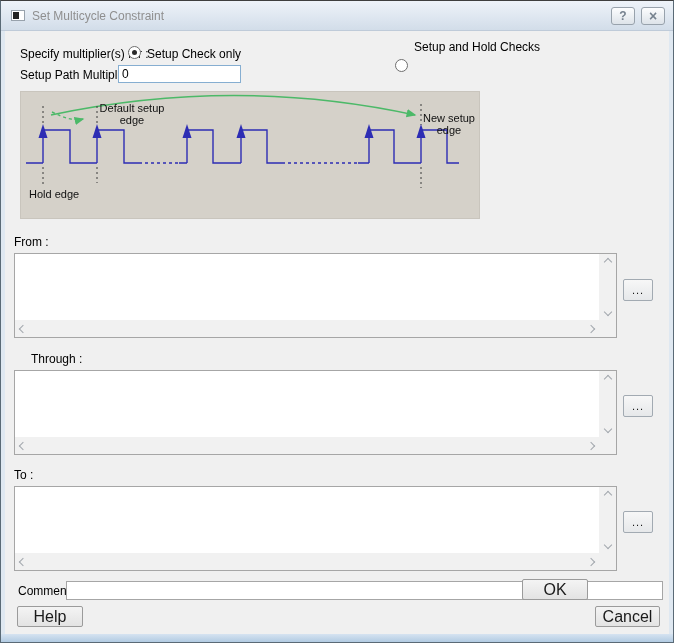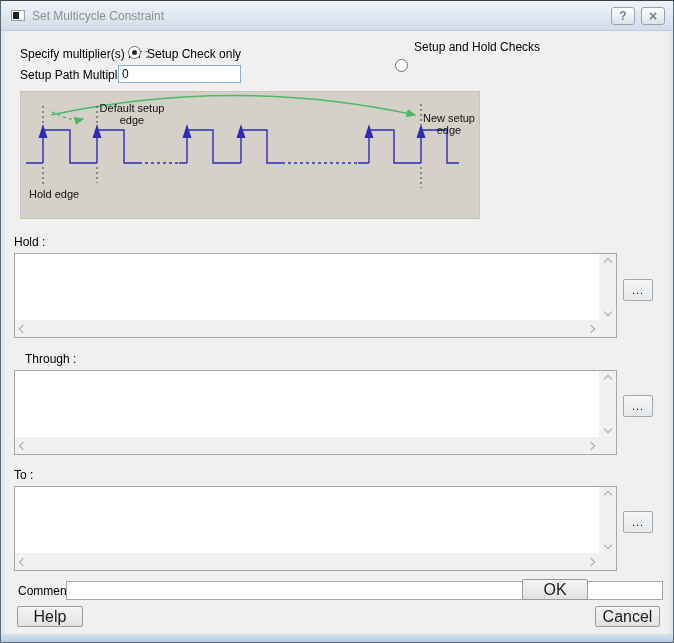--- a/index.html
+++ b/index.html
@@ -132,36 +132,36 @@
           <path d="M215.5,46 L224.5,46 L220,32 z"></path>
           <path d="M343.5,46 L352.5,46 L348,32 z"></path>
           <path d="M395.5,46 L404.5,46 L400,32 z"></path>
         </g>
       </svg>
       <div class="dlabel" style="left:78px;top:10px;width:66px;">Default setup edge</div>
       <div class="dlabel" style="left:400px;top:20px;width:56px;">New setup edge</div>
       <div class="dlabel" style="left:8px;top:96px;width:60px;text-align:left;">Hold edge</div>
     </div>
 
-    <div class="abs lbl" style="left:9px;top:205px;">Hold :</div>
+    <div class="abs lbl" style="left:9px;top:205px;">From :</div>
     <div class="abs tarea" style="left:9px;top:222px;width:603px;height:85px;">
       <div class="ta-text"></div>
       <div class="vscroll">
         <span class="chev up"></span>
         <span class="chev down"></span>
       </div>
       <div class="hscroll">
         <span class="chev left"></span>
         <span class="chev right"></span>
       </div>
       <div class="sb-corner"></div>
     </div>
     <div class="abs btn browse" style="left:618px;top:248px;width:30px;height:22px;">...</div>
 
-    <div class="abs lbl" style="left:20px;top:322px;">Through :</div>
+    <div class="abs lbl" style="left:26px;top:322px;">Through :</div>
     <div class="abs tarea" style="left:9px;top:339px;width:603px;height:85px;">
       <div class="ta-text"></div>
       <div class="vscroll">
         <span class="chev up"></span>
         <span class="chev down"></span>
       </div>
       <div class="hscroll">
         <span class="chev left"></span>
         <span class="chev right"></span>
       </div>

